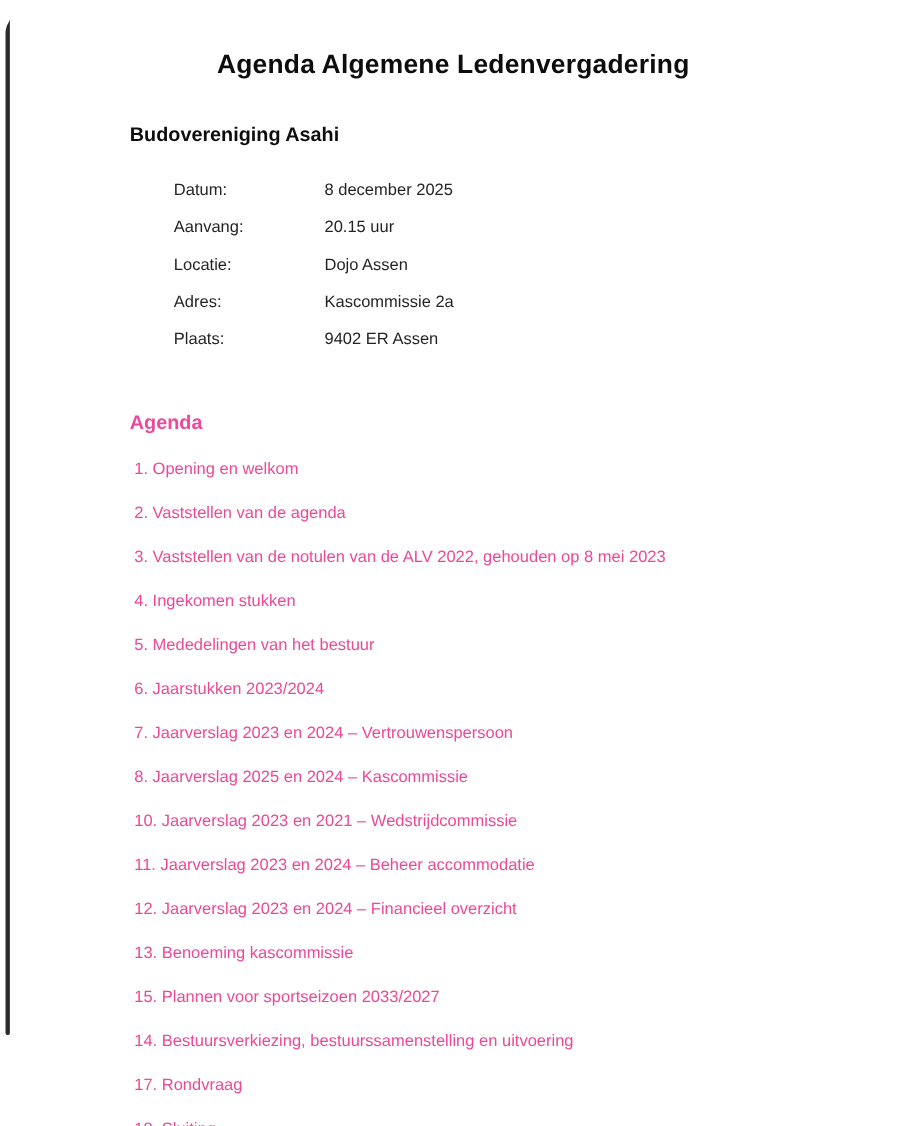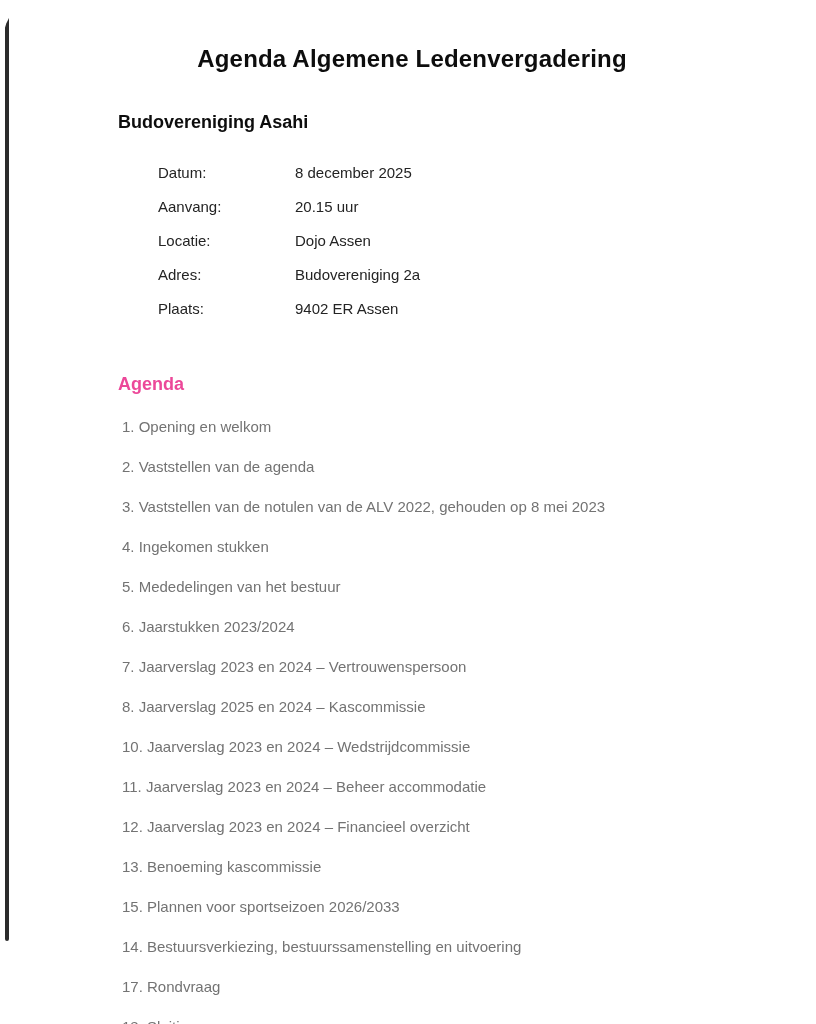--- a/index.html
+++ b/index.html
@@ -60,21 +60,21 @@
     line-height: 24px;
     color: #ec4899;
   }
   .agenda-list {
     margin: 16px 0 0 112px;
   }
   .agenda-item {
     font-size: 15px;
     line-height: 18px;
     margin-bottom: 18px;
-    color: #737373;
+    color: #ec4899;
   }
 </style>
 </head>
 <body>
 
 <div class="page">
   <div class="edge-line"></div>
 
   <div class="doc-title">Agenda Algemene Ledenvergadering</div>
 
@@ -88,41 +88,41 @@
     <div class="detail-row">
       <span class="detail-label">Aanvang:</span>
       <span class="detail-value">20.15 uur</span>
     </div>
     <div class="detail-row">
       <span class="detail-label">Locatie:</span>
       <span class="detail-value">Dojo Assen</span>
     </div>
     <div class="detail-row">
       <span class="detail-label">Adres:</span>
-      <span class="detail-value">Budovereniging 2a</span>
+      <span class="detail-value">Kascommissie 2a</span>
     </div>
     <div class="detail-row">
       <span class="detail-label">Plaats:</span>
       <span class="detail-value">9402 ER Assen</span>
     </div>
   </div>
 
   <div class="agenda-heading">Agenda</div>
 
   <div class="agenda-list">
     <div class="agenda-item">1. Opening en welkom</div>
     <div class="agenda-item">2. Vaststellen van de agenda</div>
     <div class="agenda-item">3. Vaststellen van de notulen van de ALV 2022, gehouden op 8 mei 2023</div>
     <div class="agenda-item">4. Ingekomen stukken</div>
     <div class="agenda-item">5. Mededelingen van het bestuur</div>
     <div class="agenda-item">6. Jaarstukken 2023/2024</div>
     <div class="agenda-item">7. Jaarverslag 2023 en 2024 – Vertrouwenspersoon</div>
     <div class="agenda-item">8. Jaarverslag 2025 en 2024 – Kascommissie</div>
-    <div class="agenda-item">10. Jaarverslag 2023 en 2024 – Wedstrijdcommissie</div>
+    <div class="agenda-item">10. Jaarverslag 2023 en 2021 – Wedstrijdcommissie</div>
     <div class="agenda-item">11. Jaarverslag 2023 en 2024 – Beheer accommodatie</div>
     <div class="agenda-item">12. Jaarverslag 2023 en 2024 – Financieel overzicht</div>
     <div class="agenda-item">13. Benoeming kascommissie</div>
-    <div class="agenda-item">15. Plannen voor sportseizoen 2026/2033</div>
+    <div class="agenda-item">15. Plannen voor sportseizoen 2033/2027</div>
     <div class="agenda-item">14. Bestuursverkiezing, bestuurssamenstelling en uitvoering</div>
     <div class="agenda-item">17. Rondvraag</div>
     <div class="agenda-item">18. Sluiting</div>
   </div>
 </div>
 
 </body></html>

